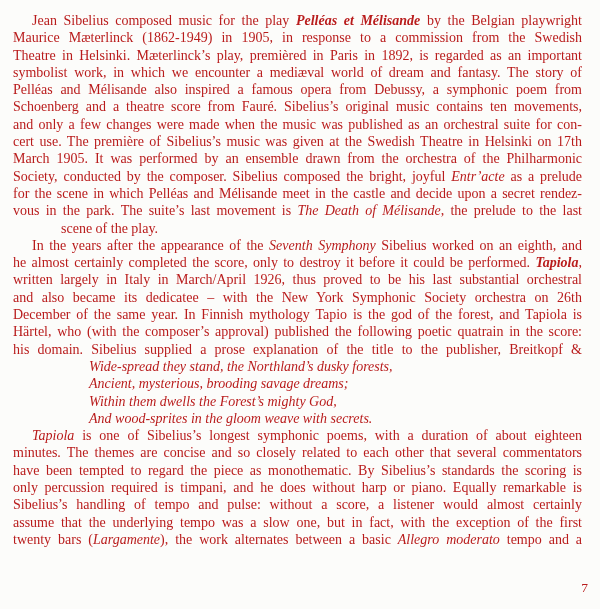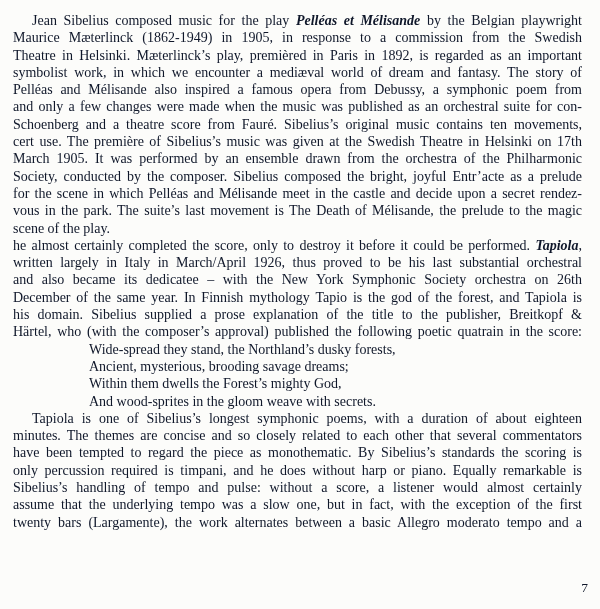--- a/index.html
+++ b/index.html
@@ -5,80 +5,82 @@
   html, body {
     margin: 0;
     padding: 0;
     background: #fafaf8;
   }
   .page {
     position: relative;
     width: 600px;
     height: 609px;
     background: #fcfcfa;
-    color: #0f172a;
+    color: #b91c1c;
     font-family: "Liberation Serif", "DejaVu Serif", serif;
     font-size: 14px;
     line-height: 17.3px;
     overflow: hidden;
   }
   .text-block {
     position: absolute;
     left: 13px;
     top: 12px;
     width: 569px;
   }
   .line {
     height: 17.3px;
     overflow: hidden;
     text-align: justify;
     text-align-last: justify;
     text-justify: inter-word;
     white-space: normal;
   }
   .line.first { padding-left: 19px; }
-  .line.last  { text-align-last: left; }
+  .line.last  { text-align-last: left; margin-left: 48px; }
   .line.verse {
     padding-left: 76px;
+    font-style: italic;
     text-align-last: left;
   }
-  .i  { }
+  .i  { font-style: italic; }
   .bi { font-style: italic; font-weight: bold; }
   .pagenum {
     position: absolute;
     top: 580px;
     right: 12px;
     font-size: 13.5px;
     line-height: 16px;
   }
 </style>
 </head>
 <body>
 
 <div class="page">
   <main class="text-block">
       <div class="line first"><span>Jean Sibelius composed music for the play </span><span class="bi">Pelléas et Mélisande</span><span> by the Belgian playwright</span></div>
       <div class="line"><span>Maurice Mæterlinck (1862-1949) in 1905, in response to a commission from the Swedish</span></div>
       <div class="line"><span>Theatre in Helsinki. Mæterlinck’s play, premièred in Paris in 1892, is regarded as an important</span></div>
       <div class="line"><span>symbolist work, in which we encounter a mediæval world of dream and fantasy. The story of</span></div>
       <div class="line"><span>Pelléas and Mélisande also inspired a famous opera from Debussy, a symphonic poem from</span></div>
+      <div class="line"><span>Schoenberg and a theatre score from Fauré. Sibelius’s original music contains ten movements,</span></div>
       <div class="line"><span>and only a few changes were made when the music was published as an orchestral suite for con-</span></div>
-      <div class="line"><span>Schoenberg and a theatre score from Fauré. Sibelius’s original music contains ten movements,</span></div>
       <div class="line"><span>cert use. The première of Sibelius’s music was given at the Swedish Theatre in Helsinki on 17th</span></div>
       <div class="line"><span>March 1905. It was performed by an ensemble drawn from the orchestra of the Philharmonic</span></div>
       <div class="line"><span>Society, conducted by the composer. Sibelius composed the bright, joyful </span><span class="i">Entr’acte</span><span> as a prelude</span></div>
       <div class="line"><span>for the scene in which Pelléas and Mélisande meet in the castle and decide upon a secret rendez-</span></div>
-      <div class="line"><span>vous in the park. The suite’s last movement is </span><span class="i">The Death of Mélisande</span><span>, the prelude to the magic</span></div>
+      <div class="line"><span>vous in the park. The suite’s last movement is </span><span class="i">The Death of Mélisande</span><span>, the prelude to the last</span></div>
       <div class="line last"><span>scene of the play.</span></div>
+      <div class="line first"><span>In the years after the appearance of the </span><span class="i">Seventh Symphony</span><span> Sibelius worked on an eighth, and</span></div>
       <div class="line"><span>he almost certainly completed the score, only to destroy it before it could be performed. </span><span class="bi">Tapiola</span><span>,</span></div>
       <div class="line"><span>written largely in Italy in March/April 1926, thus proved to be his last substantial orchestral</span></div>
       <div class="line"><span>and also became its dedicatee – with the New York Symphonic Society orchestra on 26th</span></div>
       <div class="line"><span>December of the same year. In Finnish mythology Tapio is the god of the forest, and Tapiola is</span></div>
+      <div class="line"><span>Härtel, who (with the composer’s approval) published the following poetic quatrain in the score:</span></div>
       <div class="line"><span>his domain. Sibelius supplied a prose explanation of the title to the publisher, Breitkopf &amp;</span></div>
-      <div class="line"><span>Härtel, who (with the composer’s approval) published the following poetic quatrain in the score:</span></div>
       <div class="line verse"><span>Wide-spread they stand, the Northland’s dusky forests,</span></div>
       <div class="line verse"><span>Ancient, mysterious, brooding savage dreams;</span></div>
       <div class="line verse"><span>Within them dwells the Forest’s mighty God,</span></div>
       <div class="line verse"><span>And wood-sprites in the gloom weave with secrets.</span></div>
       <div class="line first"><span class="i">Tapiola</span><span> is one of Sibelius’s longest symphonic poems, with a duration of about eighteen</span></div>
       <div class="line"><span>minutes. The themes are concise and so closely related to each other that several commentators</span></div>
       <div class="line"><span>have been tempted to regard the piece as monothematic. By Sibelius’s standards the scoring is</span></div>
       <div class="line"><span>only percussion required is timpani, and he does without harp or piano. Equally remarkable is</span></div>
       <div class="line"><span>Sibelius’s handling of tempo and pulse: without a score, a listener would almost certainly</span></div>
       <div class="line"><span>assume that the underlying tempo was a slow one, but in fact, with the exception of the first</span></div>

